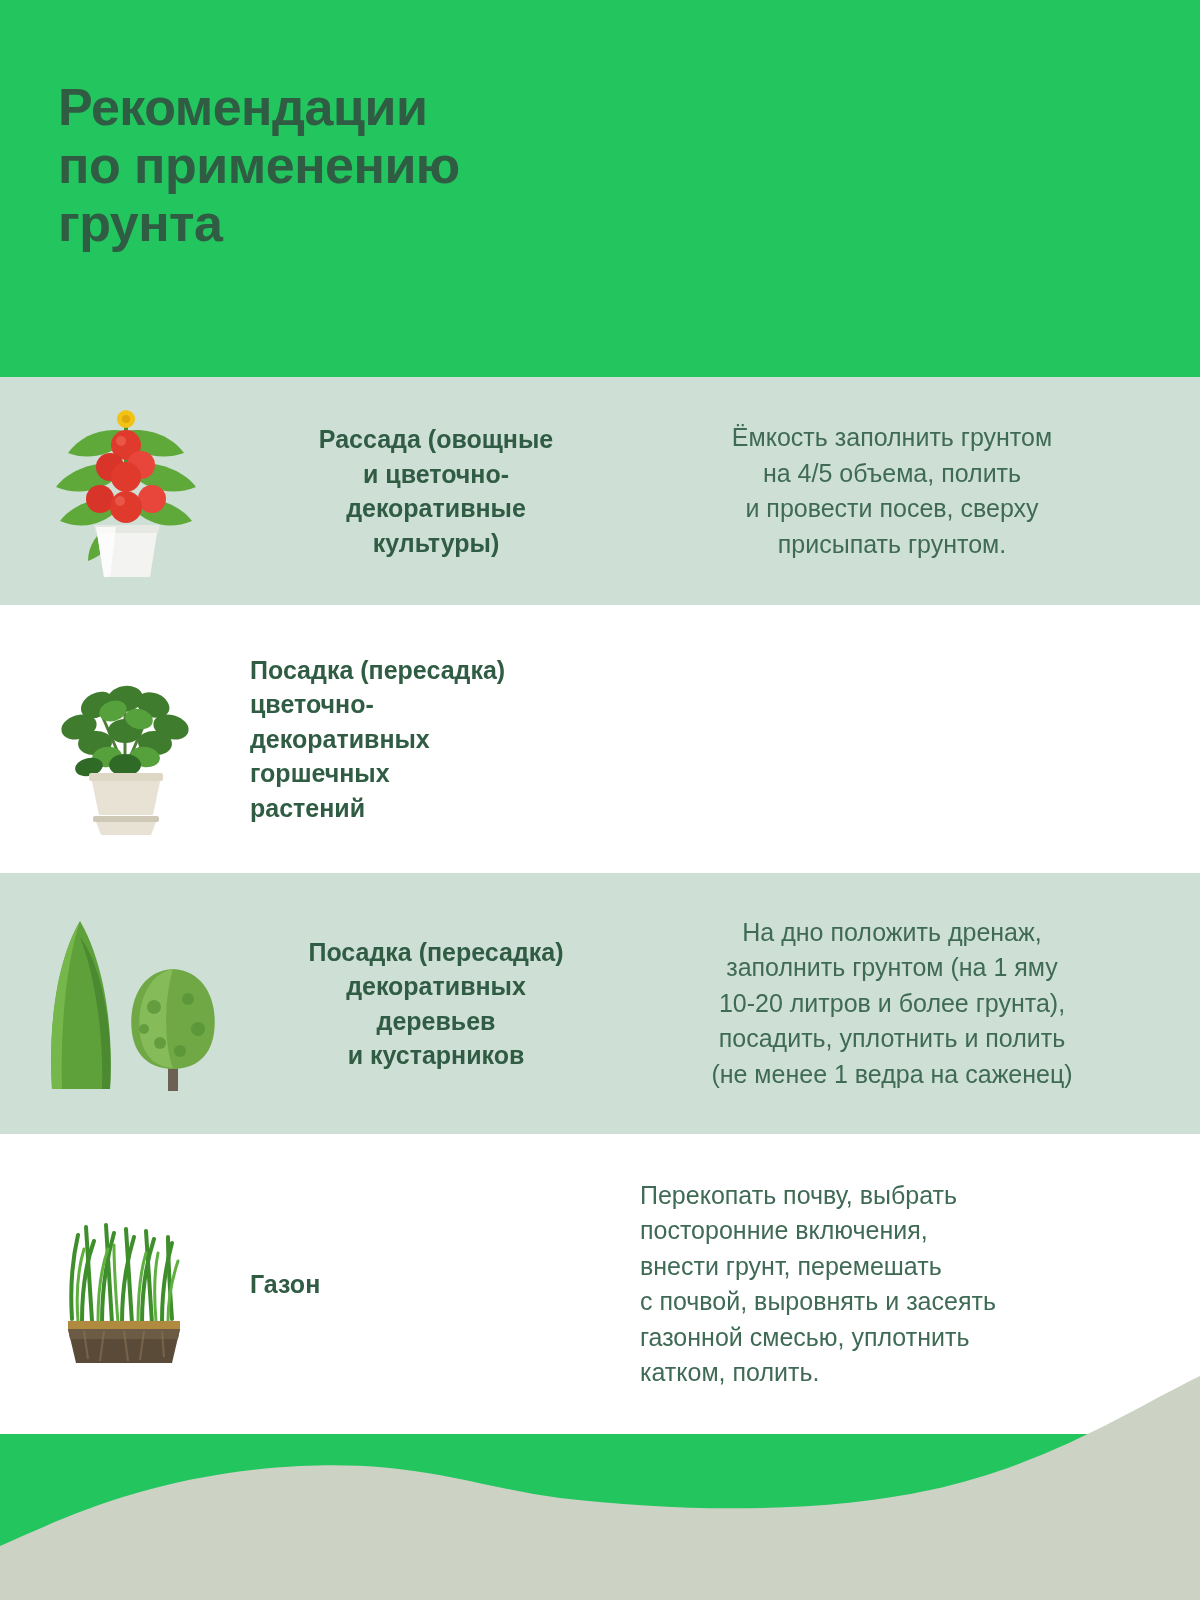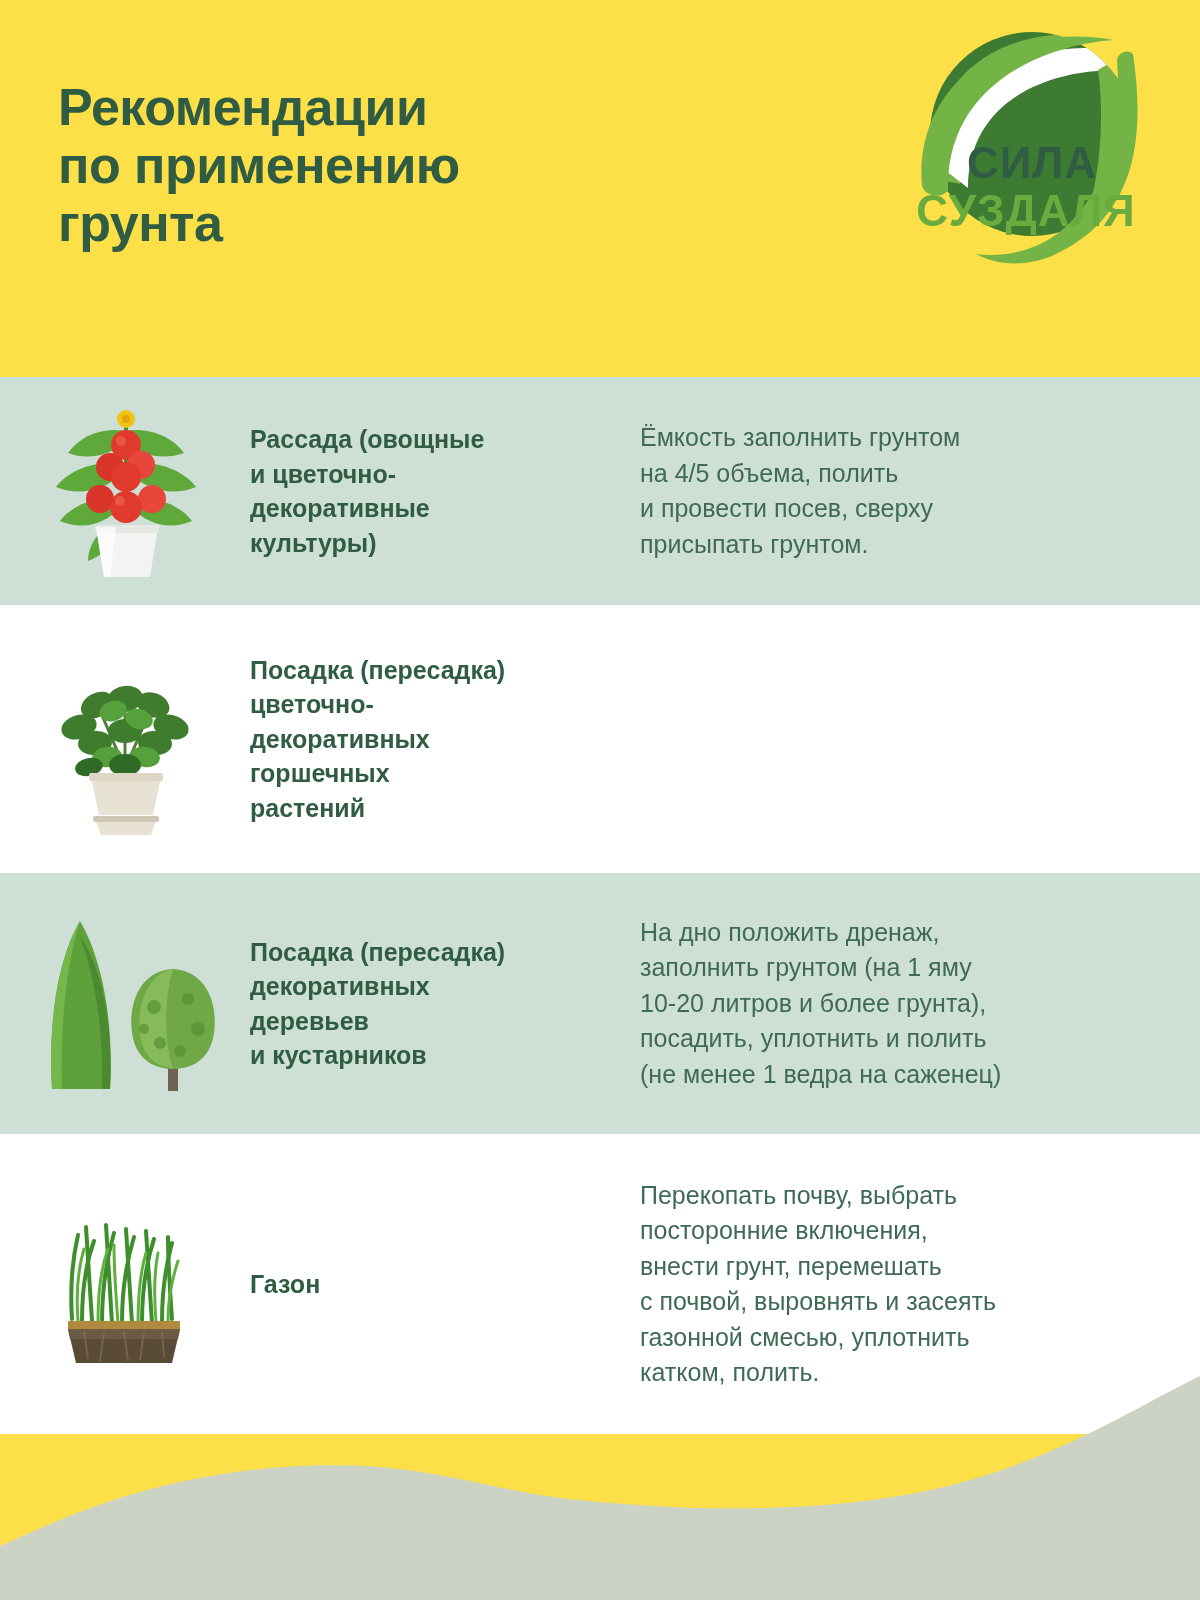--- a/index.html
+++ b/index.html
@@ -13,21 +13,21 @@
     font-family: "Liberation Sans", "DejaVu Sans", sans-serif;
     overflow: hidden;
     position: relative;
   }
 
   .page {
     position: relative;
     width: 1200px;
     height: 1600px;
     overflow: hidden;
-    background: #fde047;
+    background: #22c55e;
   }
 
   
   .header {
     position: absolute;
     left: 0; top: 0;
     width: 1200px;
     height: 377px;
   }
   .page-title {
@@ -60,21 +60,21 @@
     top: 377px;
     width: 1200px;
   }
   .row {
     position: relative;
     width: 1200px;
     display: flex;
     align-items: center;
     box-sizing: border-box;
   }
-  .row.shaded { background: #cedfd5; }
+  .row.shaded { background: #cedfd5; text-align: center; }
   .row.plain  { background: #ffffff; }
 
   .row-media {
     width: 250px;
     min-width: 250px;
     height: 100%;
     display: flex;
     align-items: center;
     justify-content: center;
     position: relative;
@@ -123,51 +123,20 @@
 </head>
 <body>
 
 <div class="page">
 
   <div class="header">
     <div class="page-title">Рекомендации
 по применению
 грунта</div>
 
-    <div class="logo">
-      <svg viewBox="0 0 260 262" xmlns="http://www.w3.org/2000/svg" aria-hidden="true">
-        <defs>
-          <clipPath id="circClip">
-            <circle cx="130" cy="116" r="102"></circle>
-          </clipPath>
-        </defs>
-
-        <g>
-          <circle cx="130" cy="116" r="102" fill="#3d7a32"></circle>
-        </g>
-
-        <g clip-path="url(#circClip)">
-          <path d="M28 160 C 22 60, 96 6, 196 18 C 150 34, 70 66, 58 166 Z" fill="#74b345"></path>
-          <path d="M40 150 C 40 64, 108 26, 206 30 C 210 36, 214 44, 216 52
-                   C 140 52, 66 86, 66 170 Z" fill="#ffffff"></path>
-          <path d="M216 40 C 246 96, 240 186, 176 226 C 196 176, 204 108, 196 52 Z" fill="#74b345"></path>
-          <path d="M206 30 C 232 74, 232 168, 182 214 C 200 160, 206 92, 196 44 Z" fill="#ffffff" opacity="0.0"></path>
-        </g>
-
-        <path d="M231 36 C 243 118, 236 200, 150 238 C 120 250, 92 246, 74 236
-                 C 104 240, 136 232, 160 212 C 206 174, 220 106, 215 42
-                 C 216 36, 224 30, 231 36 Z" fill="#74b345"></path>
-
-        <path d="M20 168 C 12 70, 98 2, 212 22 C 150 26, 44 62, 46 172
-                 C 42 180, 24 180, 20 168 Z" fill="#74b345"></path>
-
-        <text x="130" y="160" text-anchor="middle" font-family="Liberation Sans, sans-serif" font-size="44" font-weight="700" letter-spacing="1" fill="#2f5c43">СИЛА</text>
-        <text x="124" y="208" text-anchor="middle" font-family="Liberation Sans, sans-serif" font-size="44" font-weight="700" letter-spacing="1" fill="#6aab3f">СУЗДАЛЯ</text>
-      </svg>
-    </div>
   </div>
 
   <div class="rows">
 
     <div class="row row-1 shaded">
       <div class="row-media">
         <svg class="art" width="170" height="180" viewBox="0 0 170 180">
 
           <g fill="#5fa83a">
             <path d="M85 30 C 60 26, 40 36, 28 52 C 48 60, 72 54, 85 40 Z"></path>

